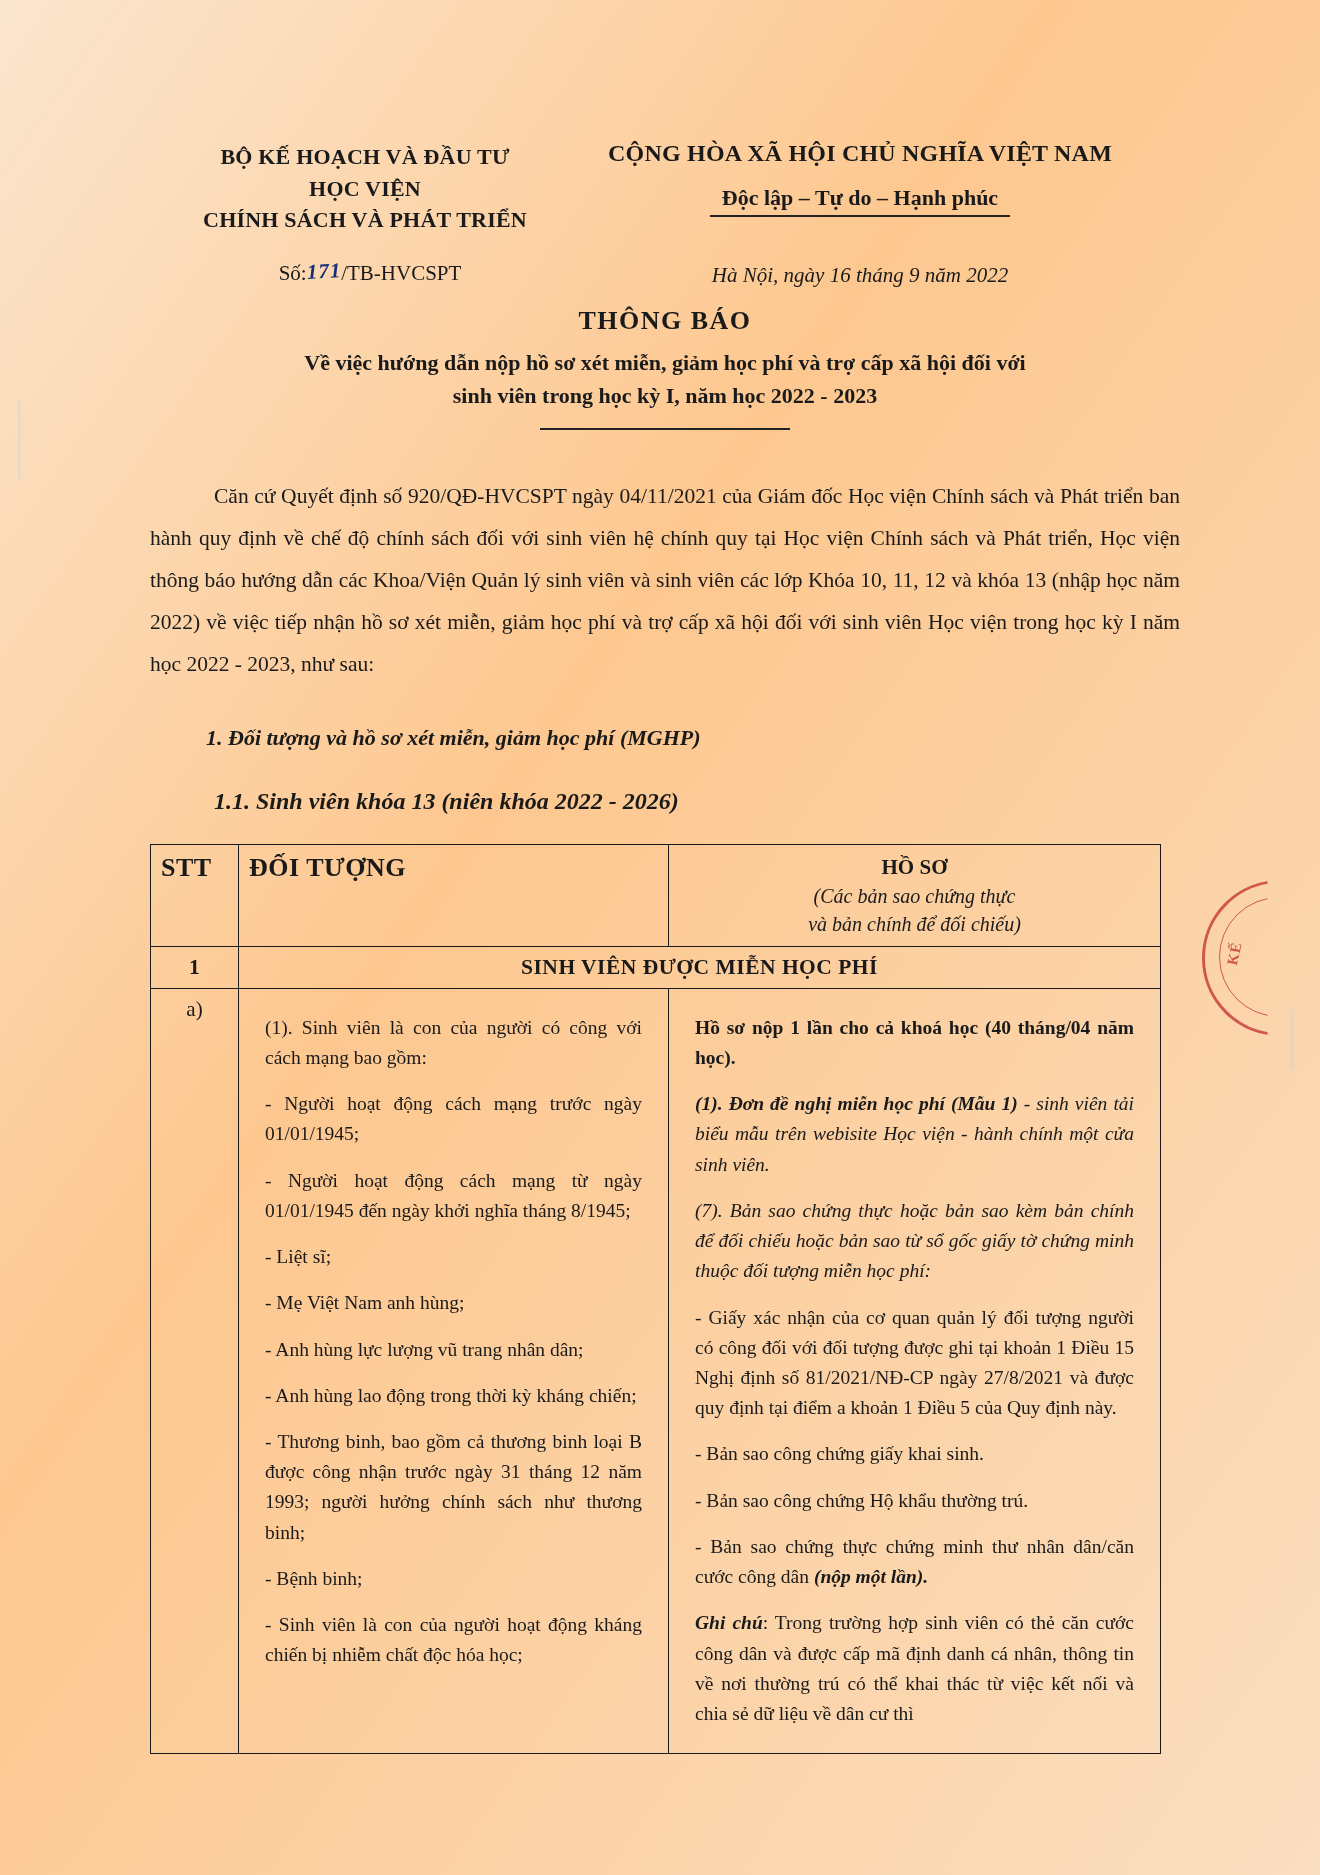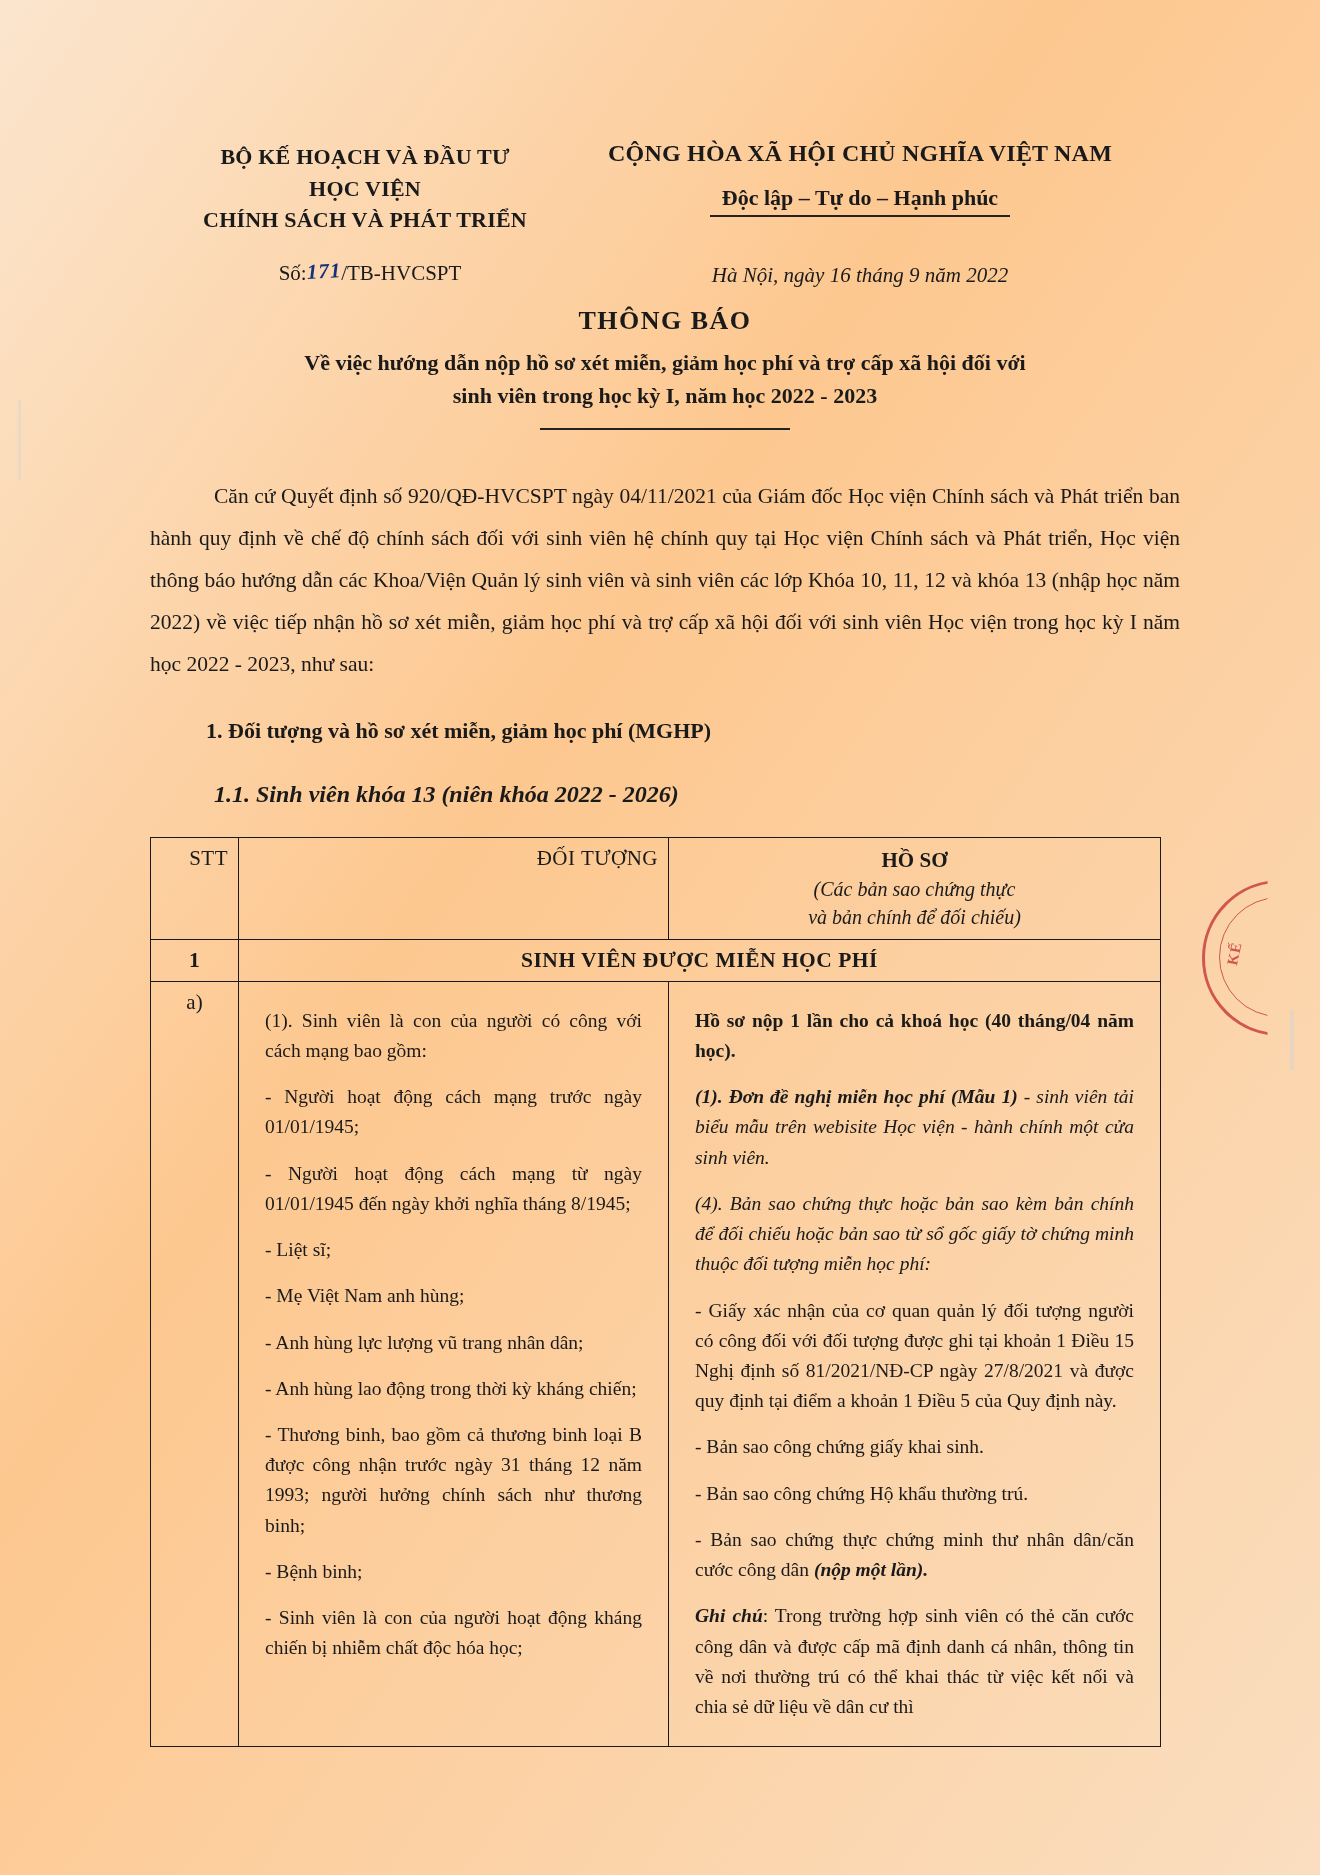--- a/index.html
+++ b/index.html
@@ -124,24 +124,25 @@
 
   
   .body-block {
     margin-top: 46px;
     font-size: 21.5px;
     line-height: 1.95;
     text-align: justify;
   }
   .body-block p { margin: 0; text-indent: 64px; }
   .heading-1 {
-    margin-top: 24px;
+    margin-top: 31px;
     font-size: 22px;
     font-weight: bold;
     text-indent: 56px;
+    font-style: italic;
   }
   .heading-2 {
     margin-top: 18px;
     font-size: 24px;
     font-weight: bold;
     font-style: italic;
     text-indent: 64px;
   }
 
   
@@ -154,24 +155,24 @@
   table.doc-table td, table.doc-table th {
     border: 1.6px solid #1a1a1a;
     vertical-align: top;
     padding: 8px 10px;
   }
   .col-stt { width: 88px; }
   .col-doituong { width: 430px; }
   .col-hoso { width: 492px; }
 
   .th-stt, .th-doituong {
-    text-align: right;
+    text-align: left;
     vertical-align: middle;
-    font-weight: normal;
-    font-size: 21px;
+    font-weight: bold;
+    font-size: 26px;
     letter-spacing: .5px;
   }
   .th-hoso {
     text-align: center;
     font-weight: bold;
     font-size: 21px;
     line-height: 1.35;
   }
   .th-hoso .note {
     font-weight: normal;
@@ -314,21 +315,21 @@
             <p>- Mẹ Việt Nam anh hùng;</p>
             <p>- Anh hùng lực lượng vũ trang nhân dân;</p>
             <p>- Anh hùng lao động trong thời kỳ kháng chiến;</p>
             <p>- Thương binh, bao gồm cả thương binh loại B được công nhận trước ngày 31 tháng 12 năm 1993; người hưởng chính sách như thương binh;</p>
             <p>- Bệnh binh;</p>
             <p>- Sinh viên là con của người hoạt động kháng chiến bị nhiễm chất độc hóa học;</p>
           </td>
           <td class="cell-text">
             <p class="b">Hồ sơ nộp 1 lần cho cả khoá học (40 tháng/04 năm học).</p>
             <p><span class="bi">(1). Đơn đề nghị miễn học phí (Mẫu 1)</span><span class="i"> - sinh viên tải biểu mẫu trên webisite Học viện - hành chính một cửa sinh viên.</span></p>
-            <p class="i">(4). Bản sao chứng thực hoặc bản sao kèm bản chính để đối chiếu hoặc bản sao từ sổ gốc giấy tờ chứng minh thuộc đối tượng miễn học phí:</p>
+            <p class="i">(7). Bản sao chứng thực hoặc bản sao kèm bản chính để đối chiếu hoặc bản sao từ sổ gốc giấy tờ chứng minh thuộc đối tượng miễn học phí:</p>
             <p>- Giấy xác nhận của cơ quan quản lý đối tượng người có công đối với đối tượng được ghi tại khoản 1 Điều 15 Nghị định số 81/2021/NĐ-CP ngày 27/8/2021 và được quy định tại điểm a khoản 1 Điều 5 của Quy định này.</p>
             <p>- Bản sao công chứng giấy khai sinh.</p>
             <p>- Bản sao công chứng Hộ khẩu thường trú.</p>
             <p><span>- Bản sao chứng thực chứng minh thư nhân dân/căn cước công dân </span><span class="bi">(nộp một lần).</span></p>
             <p><span class="bi">Ghi chú</span><span>: Trong trường hợp sinh viên có thẻ căn cước công dân và được cấp mã định danh cá nhân, thông tin về nơi thường trú có thể khai thác từ việc kết nối và chia sẻ dữ liệu về dân cư thì</span></p>
           </td>
         </tr>
       </tbody>
     </table>
 

